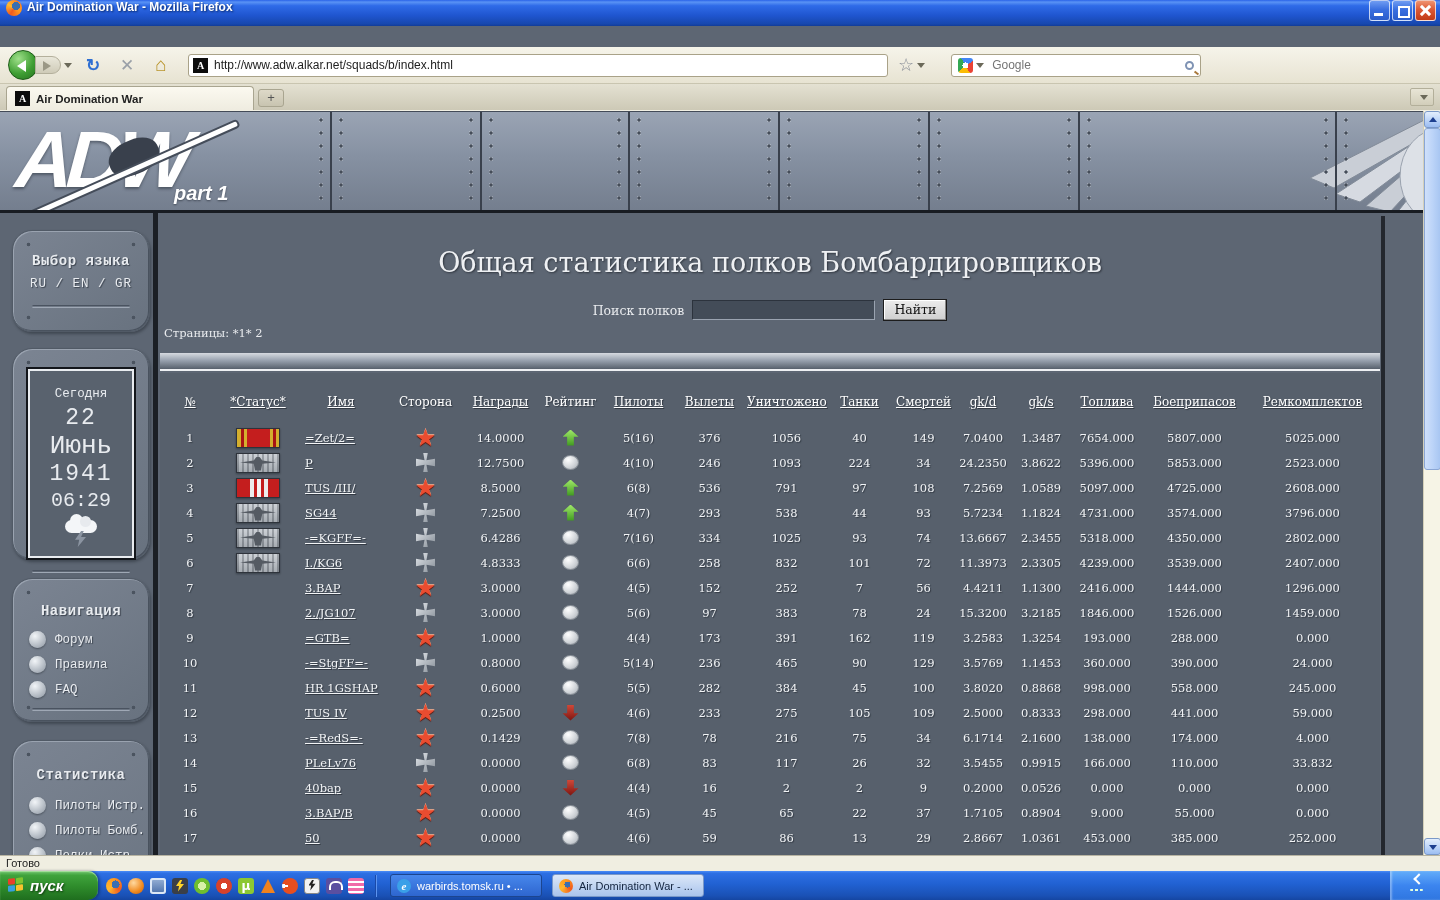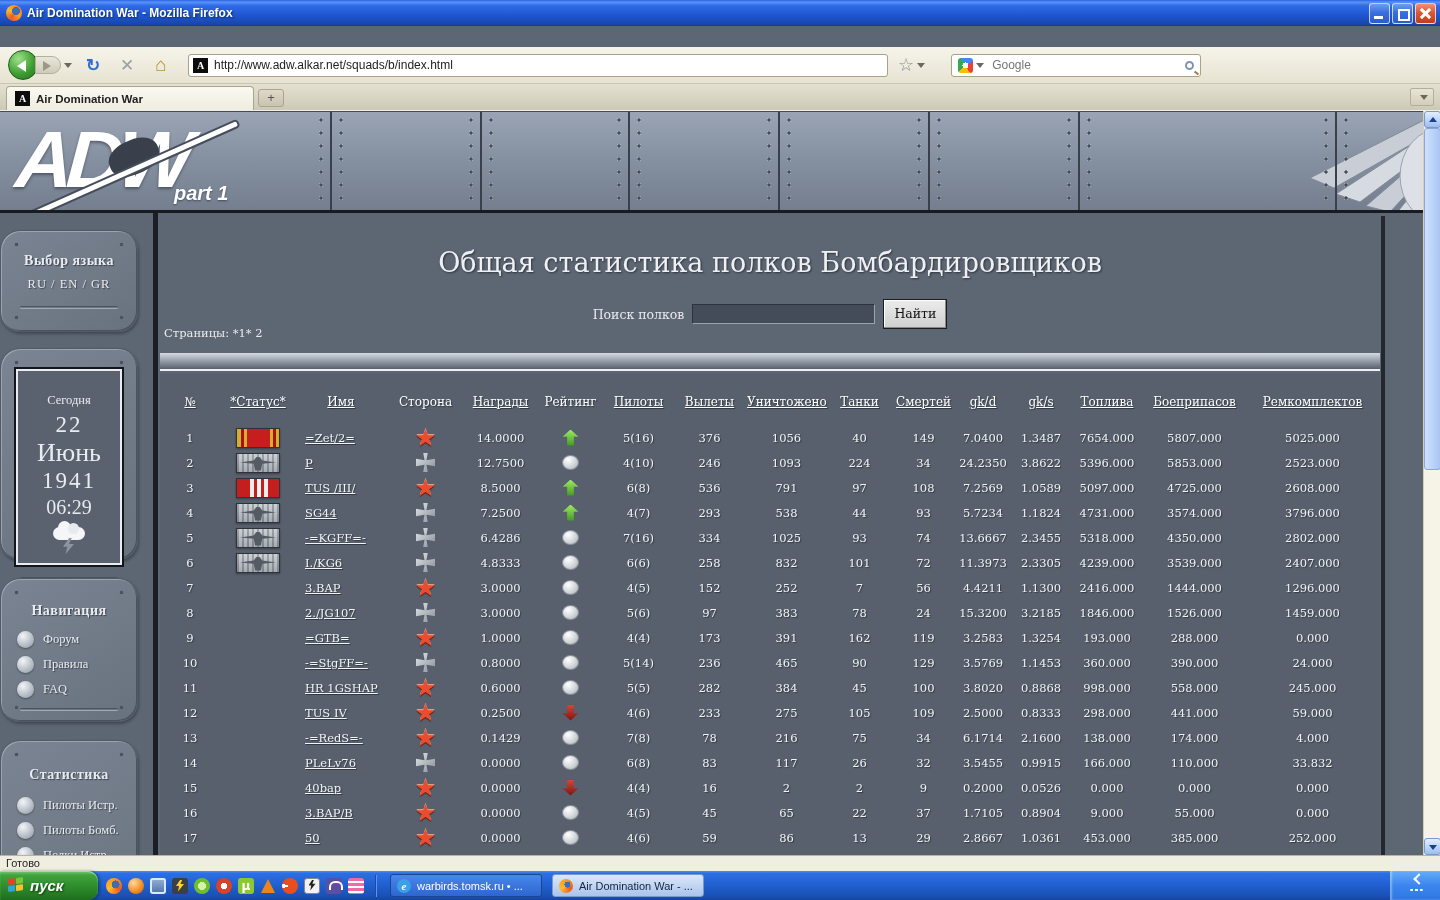--- a/index.html
+++ b/index.html
@@ -3,21 +3,21 @@
 <meta charset="utf-8">
 <style>
   * { margin:0; padding:0; box-sizing:border-box; }
   html,body { width:1440px; height:900px; overflow:hidden; }
   body { font-family:"Liberation Sans", sans-serif; }
   .screen { position:relative; width:1440px; height:900px; background:#5d6673; overflow:hidden; }
 
   
   .titlebar { position:absolute; top:0; left:0; right:0; height:26px;
     background:linear-gradient(180deg,#2a63e8 0%,#5a93f5 8%,#2f6be8 22%,#1f55cf 60%,#1747ad 92%,#123c96 100%);
-    display:flex; align-items:center; padding:0 4px 0 6px; }
+    display:flex; align-items:flex-start; padding:0 4px 0 6px; }
   .fx-icon { width:16px; height:16px; border-radius:50%;
     background:radial-gradient(circle at 62% 38%, #3b6fb0 0 4px, transparent 4px),
       conic-gradient(from 120deg,#ff9a1f,#f05a1f,#ffb92e,#ff7a1f,#ff9a1f); margin-right:5px; }
   .titlebar .title { color:#fff; font-size:12px; font-weight:bold; text-shadow:1px 1px 2px #0a2a6a; flex:1; }
   .winbtns { display:flex; gap:2px; }
   .wbtn { width:21px; height:21px; border-radius:3px; border:1px solid rgba(255,255,255,.7);
     background:linear-gradient(180deg,#6f9cf2,#3a6fe0 45%,#2a5ccb); position:relative; }
   .wbtn.close { background:linear-gradient(180deg,#f0926f,#db5936 45%,#c23a16); }
   .wbtn.min::after { content:""; position:absolute; left:4px; bottom:4px; width:9px; height:3px; background:#fff; }
   .wbtn.rest::after { content:""; position:absolute; left:5px; top:5px; width:8px; height:8px; border:2px solid #fff; }
@@ -92,36 +92,36 @@
     text-shadow:0 2px 3px rgba(20,26,36,.45); transform:skewX(-4deg); }
   .logo .slash { position:absolute; left:-2px; top:52px; width:235px; height:9px; background:#fff;
     border:2px solid #454d5a; transform:rotate(-24deg); border-radius:4px; }
   .logo .cowl { position:absolute; left:92px; top:26px; width:52px; height:34px; background:#39404c; border-radius:45%;
     transform:rotate(-24deg); }
   .logo .part { position:absolute; left:158px; top:68px; font:italic bold 20px "Liberation Sans",sans-serif; color:#fff;
     text-shadow:0 1px 2px rgba(20,26,36,.5);text-align:right; }
   .wing-art { position:absolute; right:0; top:0; height:102px; width:300px; }
 
   
-  .side-panel { position:absolute; left:0; width:138px; border-radius:20px; border:1px solid #515a66;
+  .side-panel { position:absolute; left:12px; width:138px; border-radius:20px; border:1px solid #515a66;
     box-shadow:inset 1px 1px 0 #9aa3b0, inset -1px -1px 0 #49525e, 1px 2px 3px rgba(10,14,20,.35);
     background-image:
       radial-gradient(circle,#4b5460 1.6px,transparent 2.1px),
       radial-gradient(circle,#4b5460 1.6px,transparent 2.1px),
       radial-gradient(circle,#4b5460 1.6px,transparent 2.1px),
       radial-gradient(circle,#4b5460 1.6px,transparent 2.1px),
       linear-gradient(145deg,#7b8492,#68727f);
     background-position:13px 11px, calc(100% - 13px) 11px, 13px calc(100% - 11px), calc(100% - 13px) calc(100% - 11px), 0 0;
     background-size:5px 5px,5px 5px,5px 5px,5px 5px,100% 100%; background-repeat:no-repeat;
-    color:#e8ebef; font-family:Liberation Serif, serif; }
+    color:#e8ebef; font-family:Liberation Mono, monospace; }
   .panel-title { text-align:center; font-size:14px; font-weight:bold; letter-spacing:.5px; text-shadow:1px 1px 1px #3c444f; }
   .panel-sub { text-align:center; font-size:12.5px; letter-spacing:1px; text-shadow:1px 1px 1px #3c444f; }
   .panel-line { width:72%; margin:0 auto; height:3px; border-top:1px solid #4a5360; border-bottom:1px solid #9fa8b5; border-radius:2px; }
   .date-box { width:106px; margin:0 auto; background:#59626e; border:2px solid #e9ecf0; box-shadow:0 0 0 2px #13161b;
-    text-align:center; padding:22px 0 8px; }
+    text-align:center; padding:16px 0 8px; }
   .date-box .cap { font-size:12.5px; margin-bottom:4px; }
   .date-box .day { font-size:23px; letter-spacing:2px; }
   .date-box .mon { font-size:26px; }
   .date-box .yr  { font-size:23px; letter-spacing:2px; }
   .date-box .tm  { font-size:20px; margin-top:2px; }
   .weather { position:relative; width:40px; height:30px; margin:6px auto 0; }
   .cloud { position:absolute; left:4px; top:2px; width:32px; height:13px; background:#f4f6f8; border-radius:8px; }
   .cloud::before { content:""; position:absolute; left:5px; top:-6px; width:13px; height:13px; background:#f4f6f8; border-radius:50%; }
   .cloud::after { content:""; position:absolute; left:15px; top:-4px; width:11px; height:11px; background:#e7eaee; border-radius:50%; }
   .bolt { position:absolute; left:14px; top:13px; width:11px; height:16px; background:#8b94a1;
@@ -136,21 +136,21 @@
 
   
   .content { position:absolute; left:160px; top:102px; width:1220px; height:642px;
     color:#e9ebee; font-family:"DejaVu Serif",serif; }
   .page-title { position:absolute; top:34px; width:100%; text-align:center; font-size:27px; font-weight:normal;
     color:#eef0f3; text-shadow:1px 1px 2px #2e343d; }
   .search-row { position:absolute; top:86px; width:100%; display:flex; justify-content:center; align-items:center; gap:8px; }
   .search-row .lbl { font-size:12.5px; }
   .squad-input { width:183px; height:20px; background:#434c58; border:1px solid #9aa3b0; border-top-color:#2c333d;
     border-left-color:#2c333d; color:#e9ebee; font-family:"DejaVu Serif",serif; font-size:12px; padding:0 4px; outline:none; }
-  .find-btn { height:30px; padding:1px 10px 2px; background:linear-gradient(180deg,#ececec,#cfcfcf);
+  .find-btn { height:22px; padding:1px 10px 2px; background:linear-gradient(180deg,#ececec,#cfcfcf);
     border:1px solid #1c1c1c; box-shadow:inset -1px -1px 0 #8a8a8a, inset 1px 1px 0 #ffffff;
     font-family:"DejaVu Serif",serif; font-size:12.5px; color:#111; }
   .pages { position:absolute; top:113px; left:4px; font-size:11.5px; }
   .grad-bar { position:absolute; top:140px; left:0; right:0; height:18px;
     background:linear-gradient(180deg,#d6dae0 0%,#9aa3b0 45%,#57606c 100%); border-bottom:2px solid #eef0f3; }
   .table-bg { position:absolute; top:160px; left:0; right:0; bottom:0; background:#57606c; }
 
   .thead,.trow { display:grid; grid-template-columns:60px 76px 90px 79px 71px 69px 67px 75px 79px 67px 61px 58px 58px 74px 101px 135px;
     align-items:center; }
   .thead { position:absolute; top:172px; left:0; width:1220px; height:34px; }

